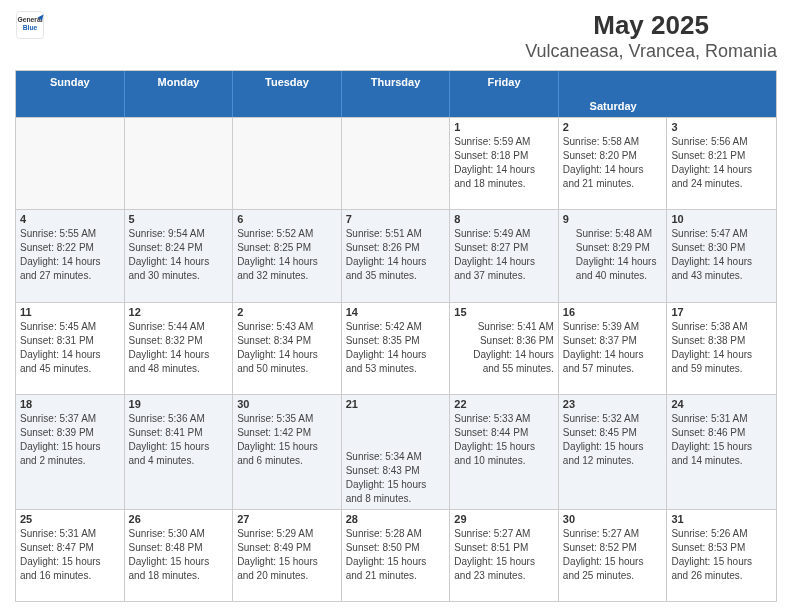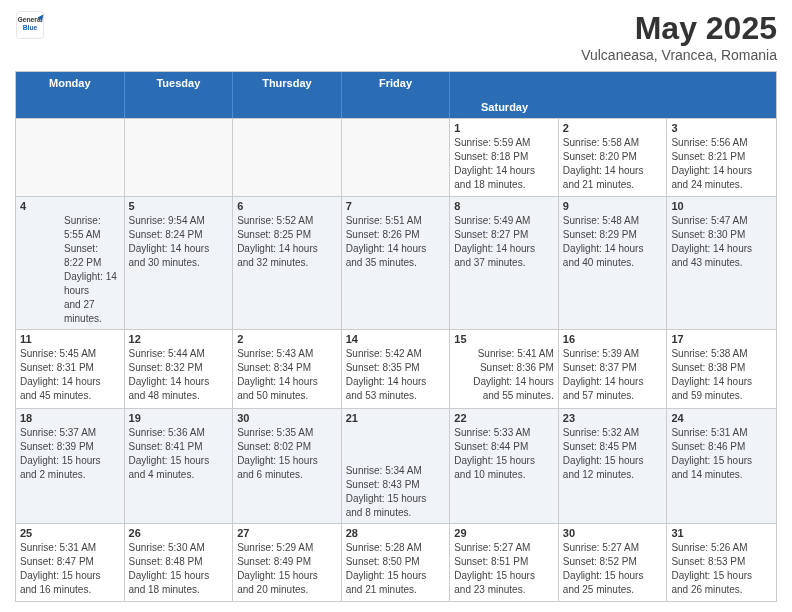--- a/index.html
+++ b/index.html
@@ -29,26 +29,27 @@
       gap: 4px;
     }
     .logo-icon {
       width: 30px;
       height: 30px;
     }
     .title-block {
       text-align: right;
     }
     .month-title {
-      font-size: 32px;
+      font-size: 26px;
       font-weight: bold;
       color: #333;
+      text-align: center;
     }
     .subtitle {
-      font-size: 14px;
+      font-size: 18px;
       color: #555;
     }
     .calendar {
       flex: 1;
       display: flex;
       flex-direction: column;
       border: 1px solid #ccc;
     }
     .cal-header {
       display: grid;
@@ -112,20 +113,21 @@
       </svg>
     </div>
     <div class="title-block">
       <div class="month-title">May 2025</div>
       <div class="subtitle">Vulcaneasa, Vrancea, Romania</div>
     </div>
   </div>
 
   <div class="calendar">
     <div class="cal-header" id="cal-header">
+        <div class="cal-header-cell">Sunday</div>
         <div class="cal-header-cell">Monday</div>
         <div class="cal-header-cell">Tuesday</div>
         <div class="cal-header-cell">Thursday</div>
         <div class="cal-header-cell">Friday</div>
         <div class="cal-header-cell">Saturday</div>
       </div>
     <div class="cal-body" id="cal-body">
         <div class="cal-row">
           <div class="cal-cell empty"></div>
           <div class="cal-cell empty"></div>
@@ -149,21 +151,21 @@
             <div class="day-num">3</div>
             <div class="day-info" style="white-space: pre-line;">Sunrise: 5:56 AM
 Sunset: 8:21 PM
 Daylight: 14 hours
 and 24 minutes.</div>
           </div>
         </div>
         <div class="cal-row">
           <div class="cal-cell alt-bg">
             <div class="day-num">4</div>
-            <div class="day-info" style="white-space: pre-line; margin-left: 44px;">Sunrise: 5:55 AM
+            <div class="day-info" style="white-space: pre-line;">Sunrise: 5:55 AM
 Sunset: 8:22 PM
 Daylight: 14 hours
 and 27 minutes.</div>
           </div>
           <div class="cal-cell alt-bg">
             <div class="day-num">5</div>
             <div class="day-info" style="white-space: pre-line;">Sunrise: 9:54 AM
 Sunset: 8:24 PM
 Daylight: 14 hours
 and 30 minutes.</div>
@@ -184,21 +186,21 @@
           </div>
           <div class="cal-cell alt-bg">
             <div class="day-num">8</div>
             <div class="day-info" style="white-space: pre-line;">Sunrise: 5:49 AM
 Sunset: 8:27 PM
 Daylight: 14 hours
 and 37 minutes.</div>
           </div>
           <div class="cal-cell alt-bg">
             <div class="day-num">9</div>
-            <div class="day-info" style="white-space: pre-line;">Sunrise: 5:48 AM
+            <div class="day-info" style="white-space: pre-line; margin-left: 13px;">Sunrise: 5:48 AM
 Sunset: 8:29 PM
 Daylight: 14 hours
 and 40 minutes.</div>
           </div>
           <div class="cal-cell alt-bg">
             <div class="day-num">10</div>
             <div class="day-info" style="white-space: pre-line;">Sunrise: 5:47 AM
 Sunset: 8:30 PM
 Daylight: 14 hours
 and 43 minutes.</div>
@@ -266,21 +268,21 @@
           <div class="cal-cell alt-bg">
             <div class="day-num">19</div>
             <div class="day-info" style="white-space: pre-line;">Sunrise: 5:36 AM
 Sunset: 8:41 PM
 Daylight: 15 hours
 and 4 minutes.</div>
           </div>
           <div class="cal-cell alt-bg">
             <div class="day-num">30</div>
             <div class="day-info" style="white-space: pre-line;">Sunrise: 5:35 AM
-Sunset: 8:02 PM
+Sunset: 1:42 PM
 Daylight: 15 hours
 and 6 minutes.</div>
           </div>
           <div class="cal-cell alt-bg">
             <div class="day-num">21</div>
             <div class="day-info" style="white-space: pre-line; margin-top: 40px;">Sunrise: 5:34 AM
 Sunset: 8:43 PM
 Daylight: 15 hours
 and 8 minutes.</div>
           </div>

